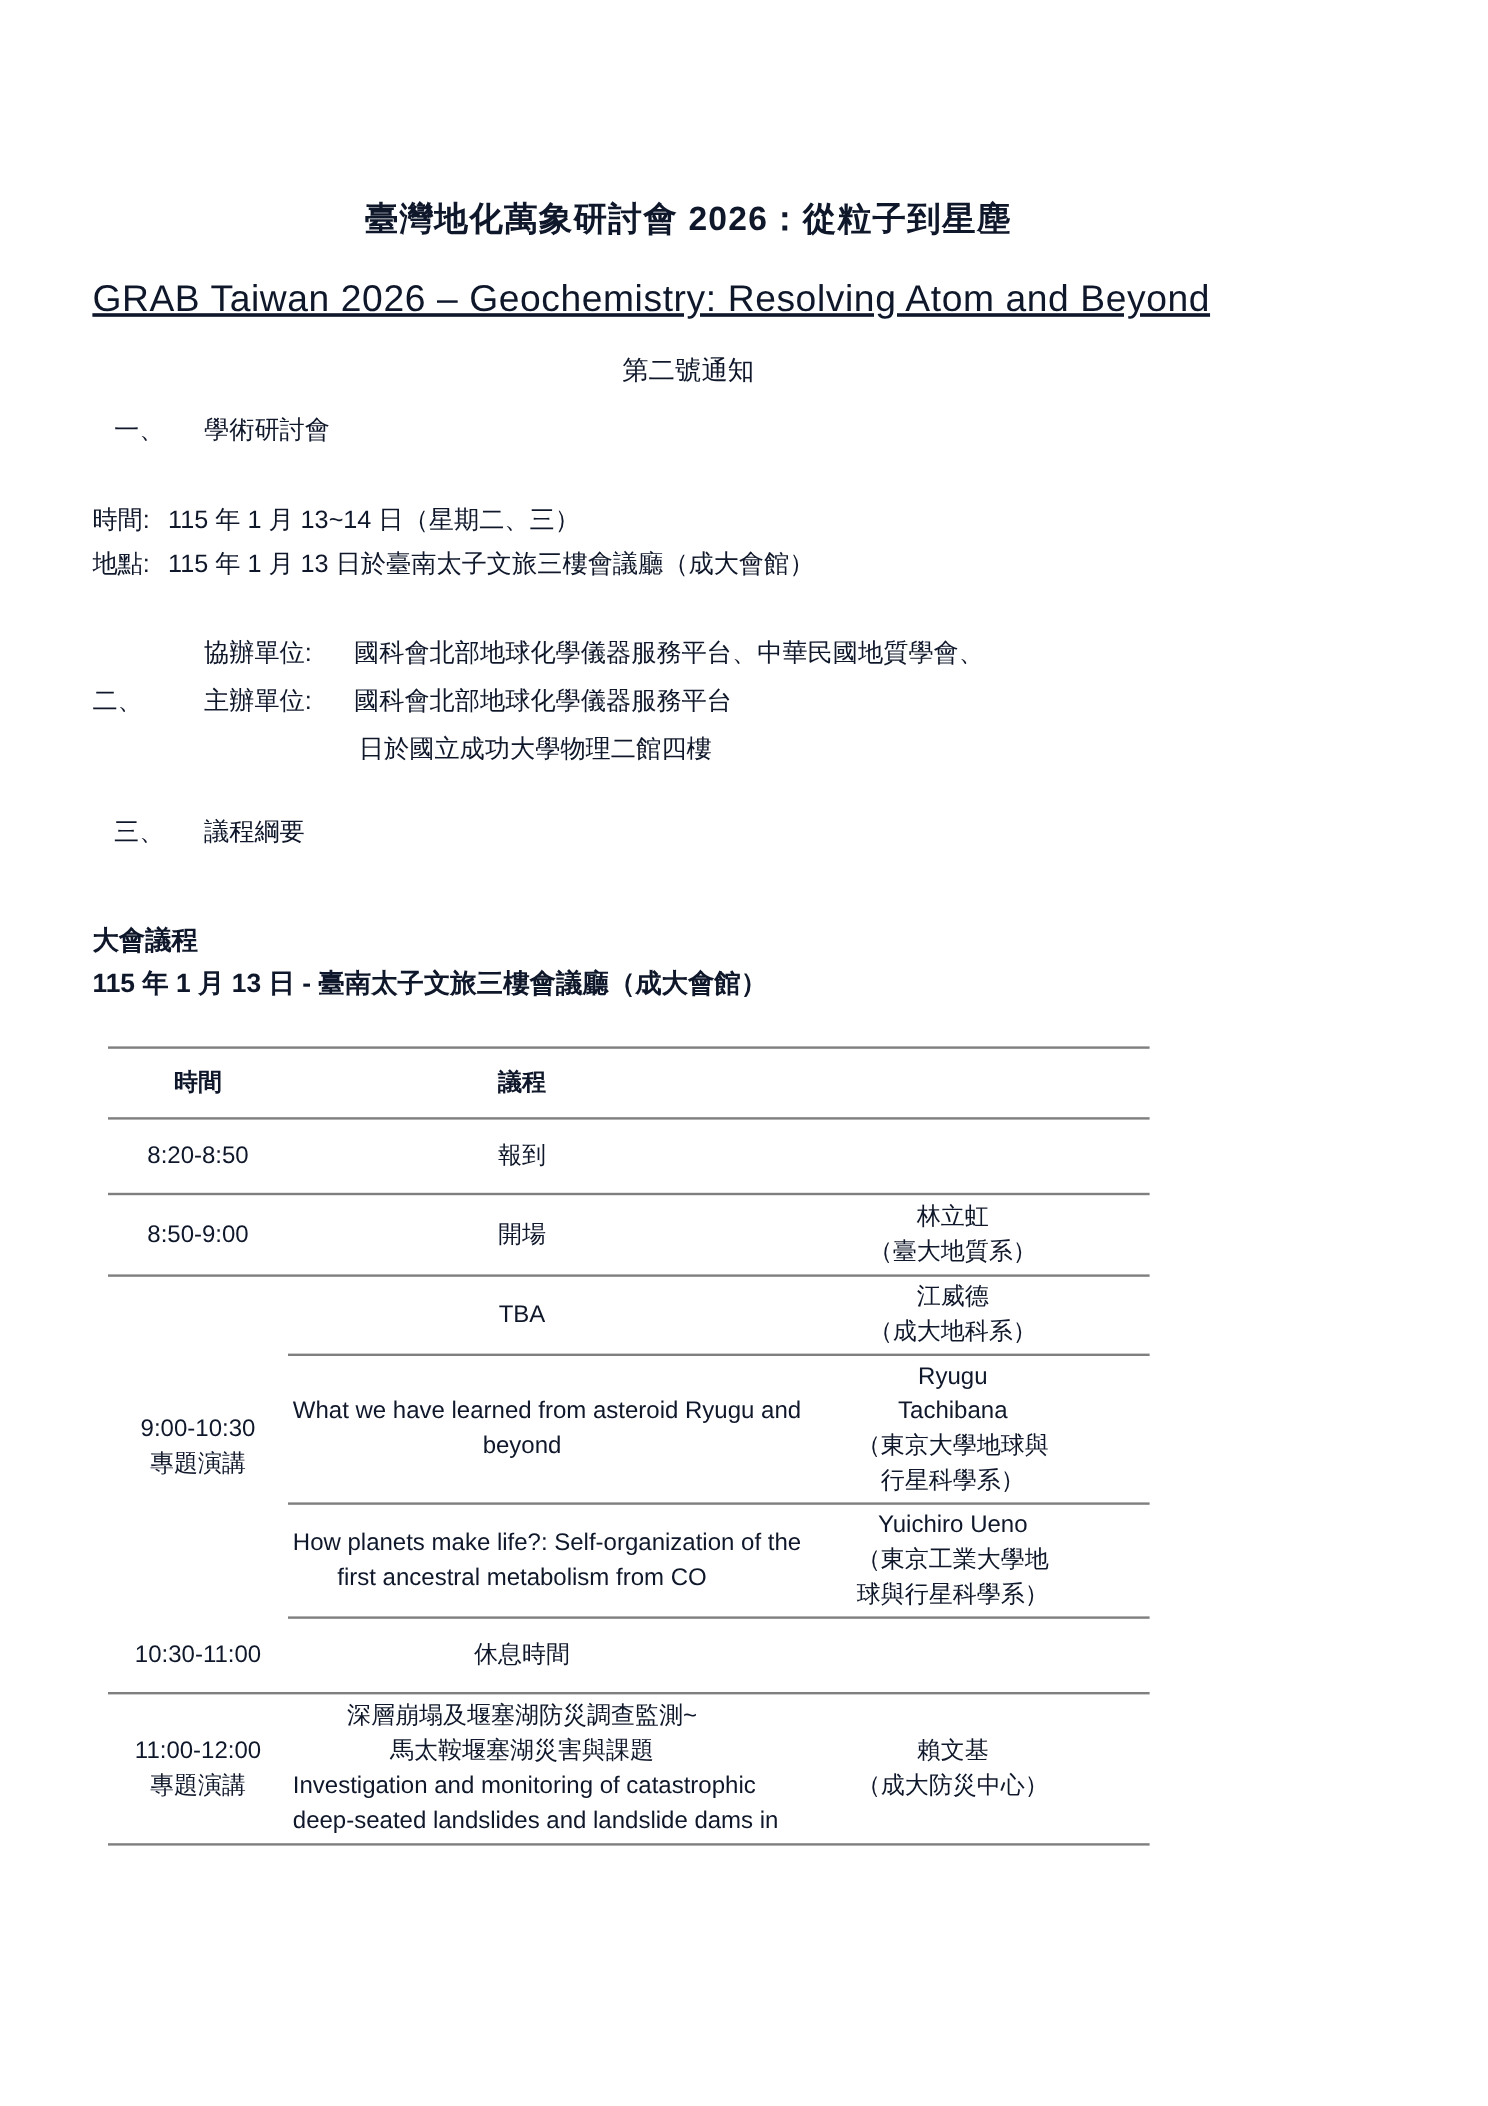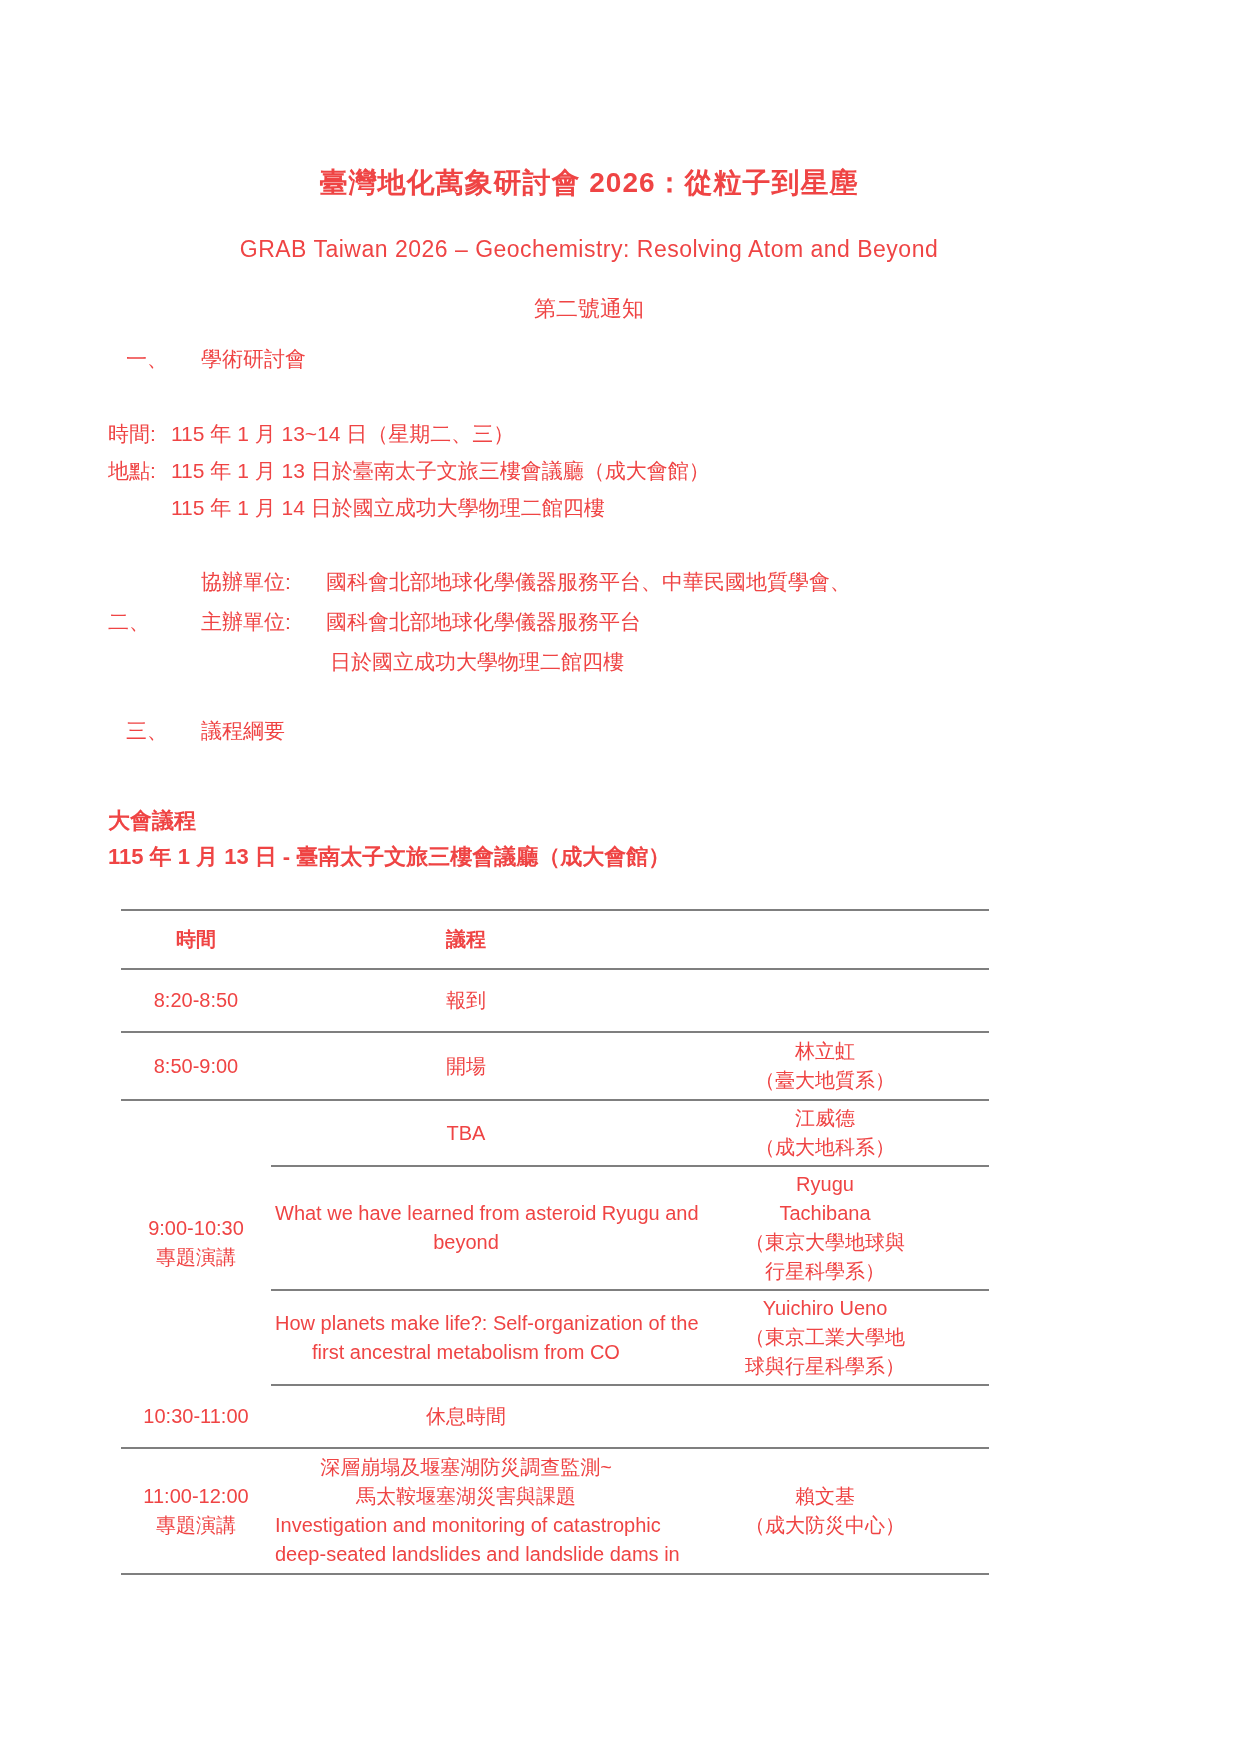--- a/index.html
+++ b/index.html
@@ -1,32 +1,32 @@
 <!DOCTYPE html>
 <html><head>
 <meta charset="utf-8">
 <style>
   html,body{margin:0;padding:0;background:#ffffff;}
   .page{
     position:relative;
     width:1240px;height:1755px;
     box-sizing:border-box;
     background:#ffffff;
-    color:#ef4444;
+    color:#0f172a;
     font-family:"Liberation Sans","DejaVu Sans",sans-serif;
-    padding:168px 170px 0 108px;
+    padding:168px 170px 0 77px;
     overflow:hidden;
   }
   .doc-title{
     font-size:28px;font-weight:bold;line-height:30px;
     text-align:center;letter-spacing:1px;white-space:nowrap;
   }
   .doc-subtitle{
-    margin-top:37px;font-size:23px;line-height:28px;
-    text-align:center;letter-spacing:0.5px;white-space:nowrap;
+    margin-top:37px;font-size:31px;line-height:28px;
+    text-align:left;letter-spacing:0.5px;white-space:nowrap;text-decoration:underline;
   }
   .doc-notice{
     margin-top:32px;font-size:22px;font-weight:normal;line-height:28px;
     text-align:center;
   }
   .sec-line{font-size:21px;line-height:28px;margin-top:22px;white-space:nowrap;}
   .sec-num{display:inline-block;width:75px;margin-left:18px;}
   .info-line{font-size:21px;line-height:37px;white-space:nowrap;}
   .info-first{margin-top:42px;}
   .inline-label{display:inline-block;width:63px;}
@@ -75,23 +75,20 @@
 
   <div class="sec-line">
     <span class="sec-num">一、</span><span>學術研討會</span>
   </div>
 
   <div class="info-line info-first">
     <span class="inline-label">時間:</span><span>115 年 1 月 13~14 日（星期二、三）</span>
   </div>
   <div class="info-line">
     <span class="inline-label">地點:</span><span>115 年 1 月 13 日於臺南太子文旅三樓會議廳（成大會館）</span>
-  </div>
-  <div class="info-line indent-val">
-    <span>115 年 1 月 14 日於國立成功大學物理二館四樓</span>
   </div>
 
   <div class="org-block">
     <div class="org-line org-indent1">
       <span class="org-label">協辦單位:</span><span>國科會北部地球化學儀器服務平台、中華民國地質學會、</span>
     </div>
     <div class="org-line">
       <span class="org-num">二、</span><span class="org-label">主辦單位:</span><span>國科會北部地球化學儀器服務平台</span>
     </div>
     <div class="org-line org-indent2">

